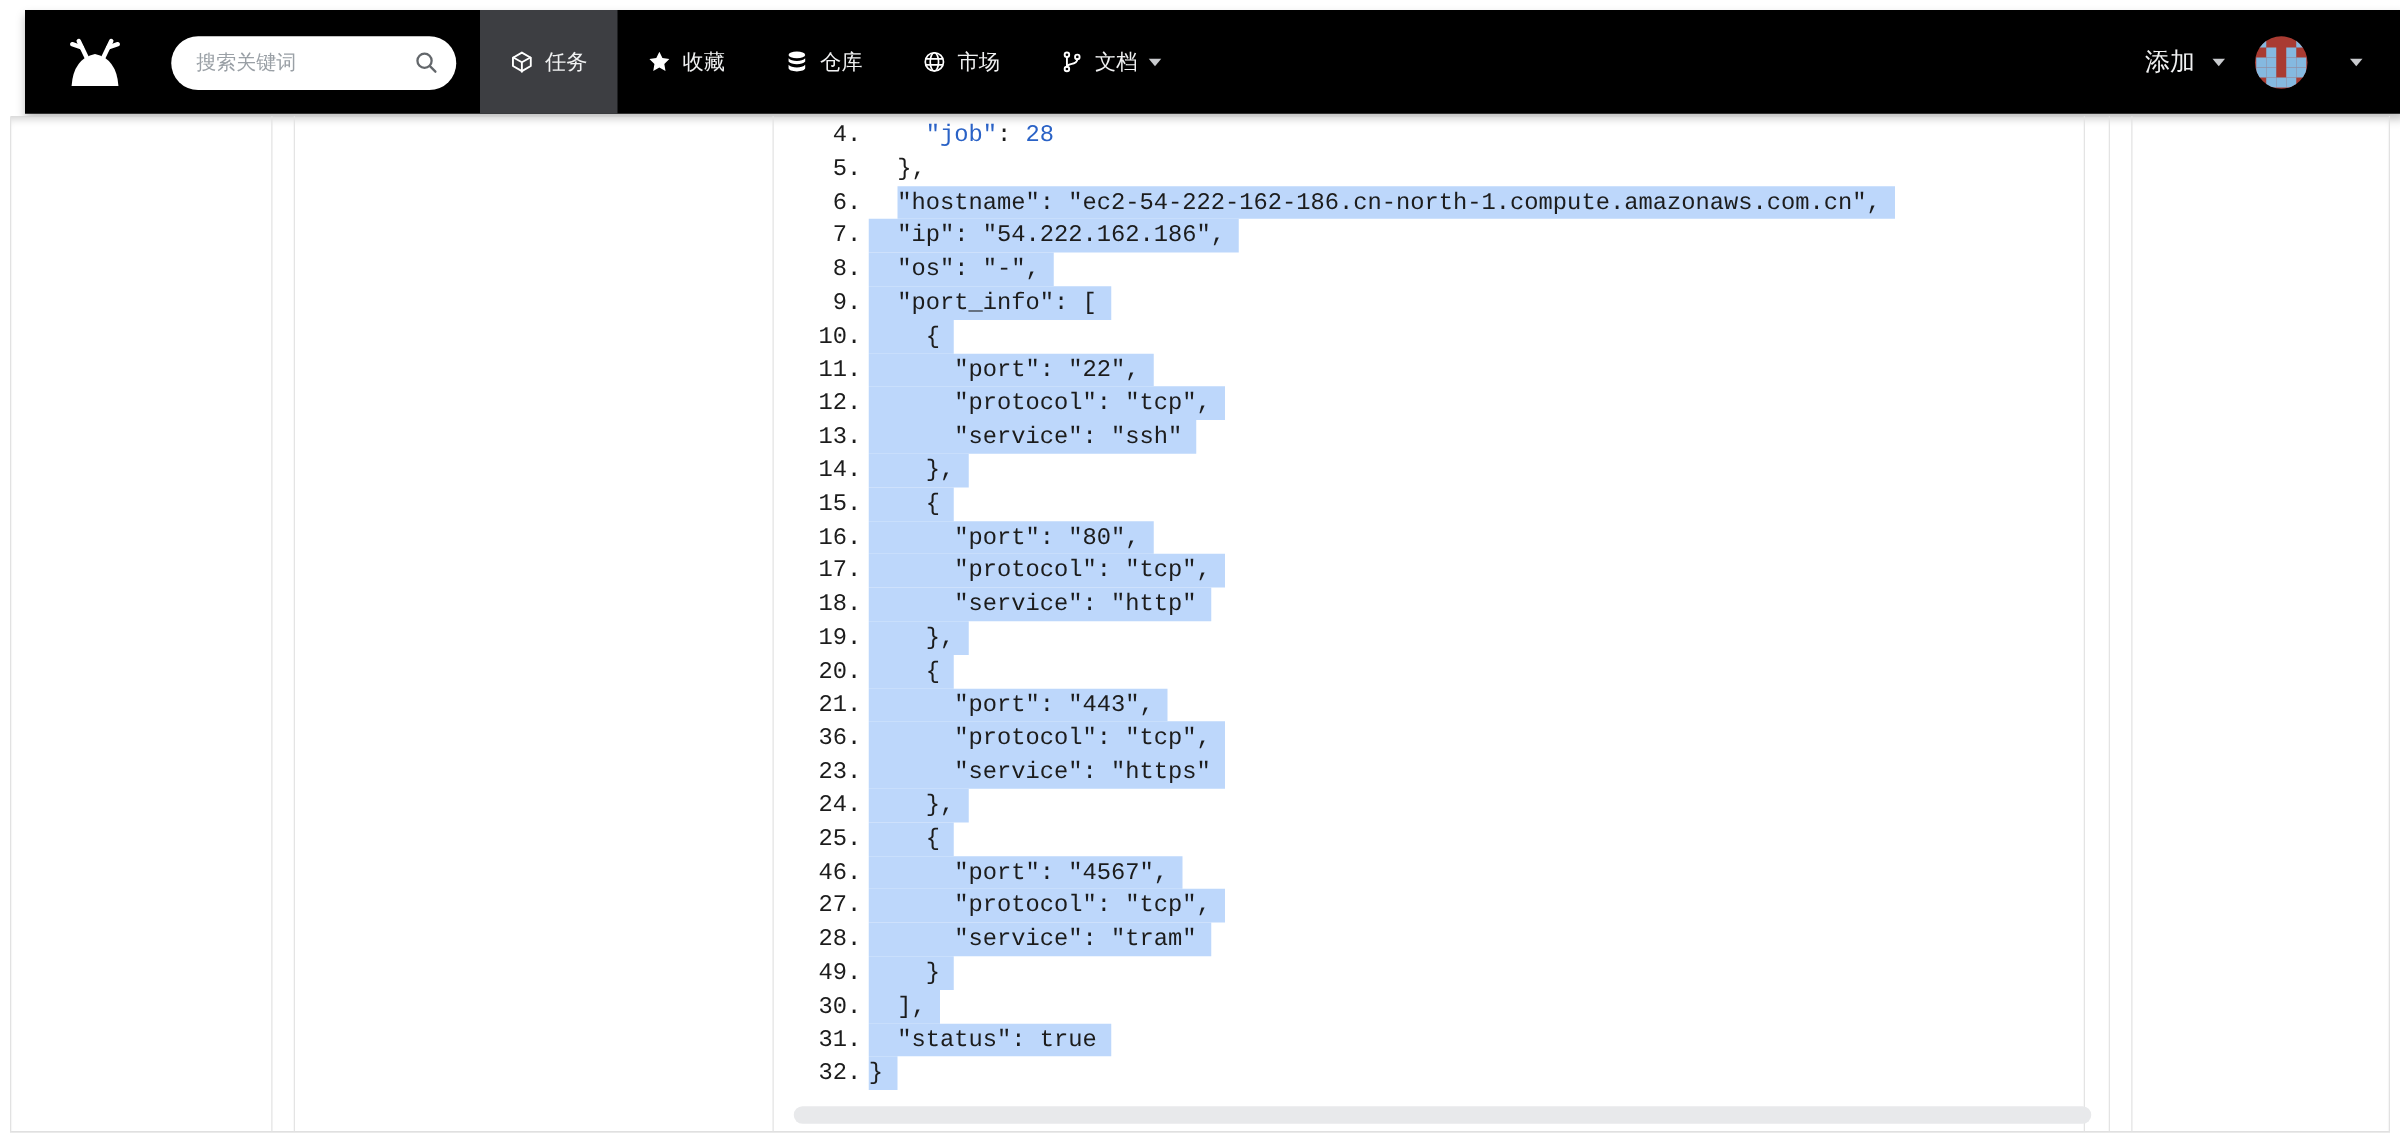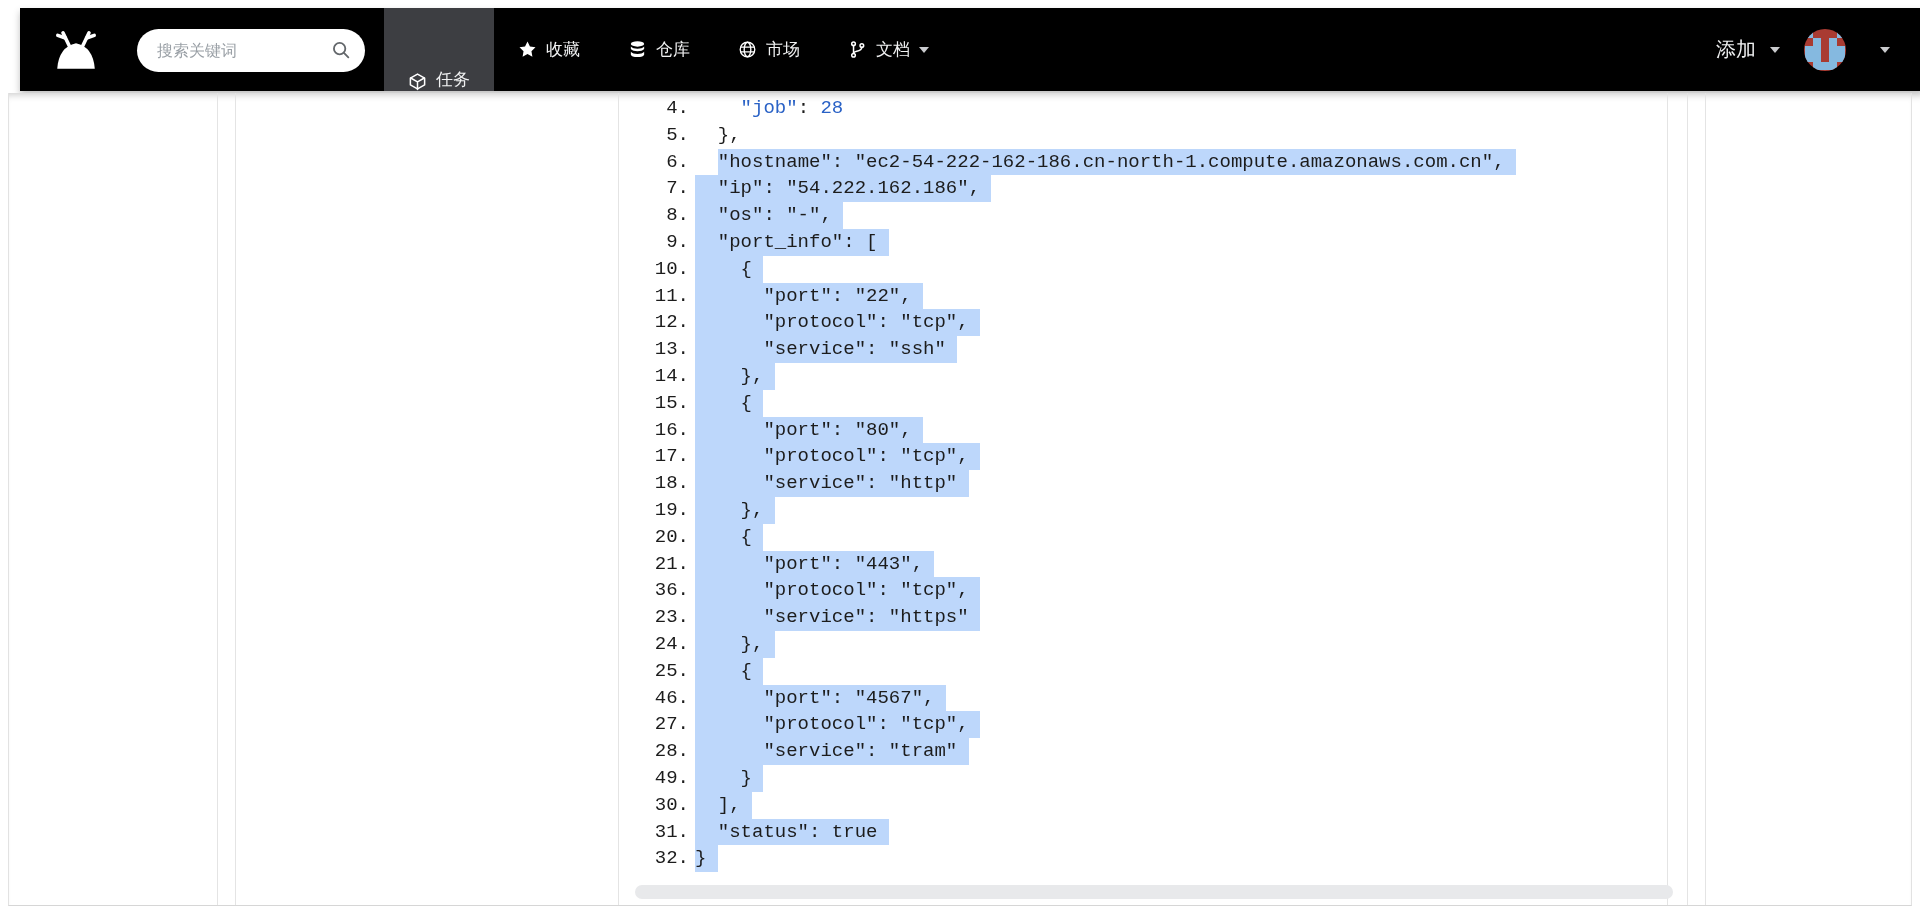--- a/index.html
+++ b/index.html
@@ -15,21 +15,21 @@
   .search { position:absolute; left:117px; top:21px; width:228px; height:43px;
             background:#fff; border-radius:22px; }
   .search input { width:100%; height:100%; border:none; outline:none; background:transparent;
                   border-radius:22px; padding:0 44px 0 20px; font-size:16px;
                   font-family:"Liberation Sans",sans-serif; color:#333; }
   .search input::placeholder { color:#9aa0a6; }
   .sicon { position:absolute; right:13px; top:10px; width:22px; height:22px; cursor:pointer; }
   .menu { position:absolute; left:364px; top:0; height:100%; display:flex; }
   .nav-item { height:100%; display:flex; align-items:center; gap:9px; padding:0 24px;
               color:#f0f1f2; font-size:17px; cursor:pointer; text-decoration:none; }
-  .nav-item.active { background:#3d3e42;align-items:flex-end; }
+  .nav-item.active { background:#3d3e42; }
   .nicon { display:flex; width:19px; height:19px; }
   .nicon svg { width:19px; height:19px; }
   .caret { width:0; height:0; border-left:5.5px solid transparent;
            border-right:5.5px solid transparent; border-top:6.5px solid #c9cbce; }
   .nav-right { position:absolute; right:0; top:0; height:100%; display:flex;
                align-items:center; padding-right:34px; }
   .addbtn { display:flex; align-items:center; gap:14px; color:#f0f1f2;
             font-size:20px; cursor:pointer; margin-right:24px; }
   .avatar { width:42px; height:42px; border-radius:50%; overflow:hidden; cursor:pointer;
             margin-right:34px; }

